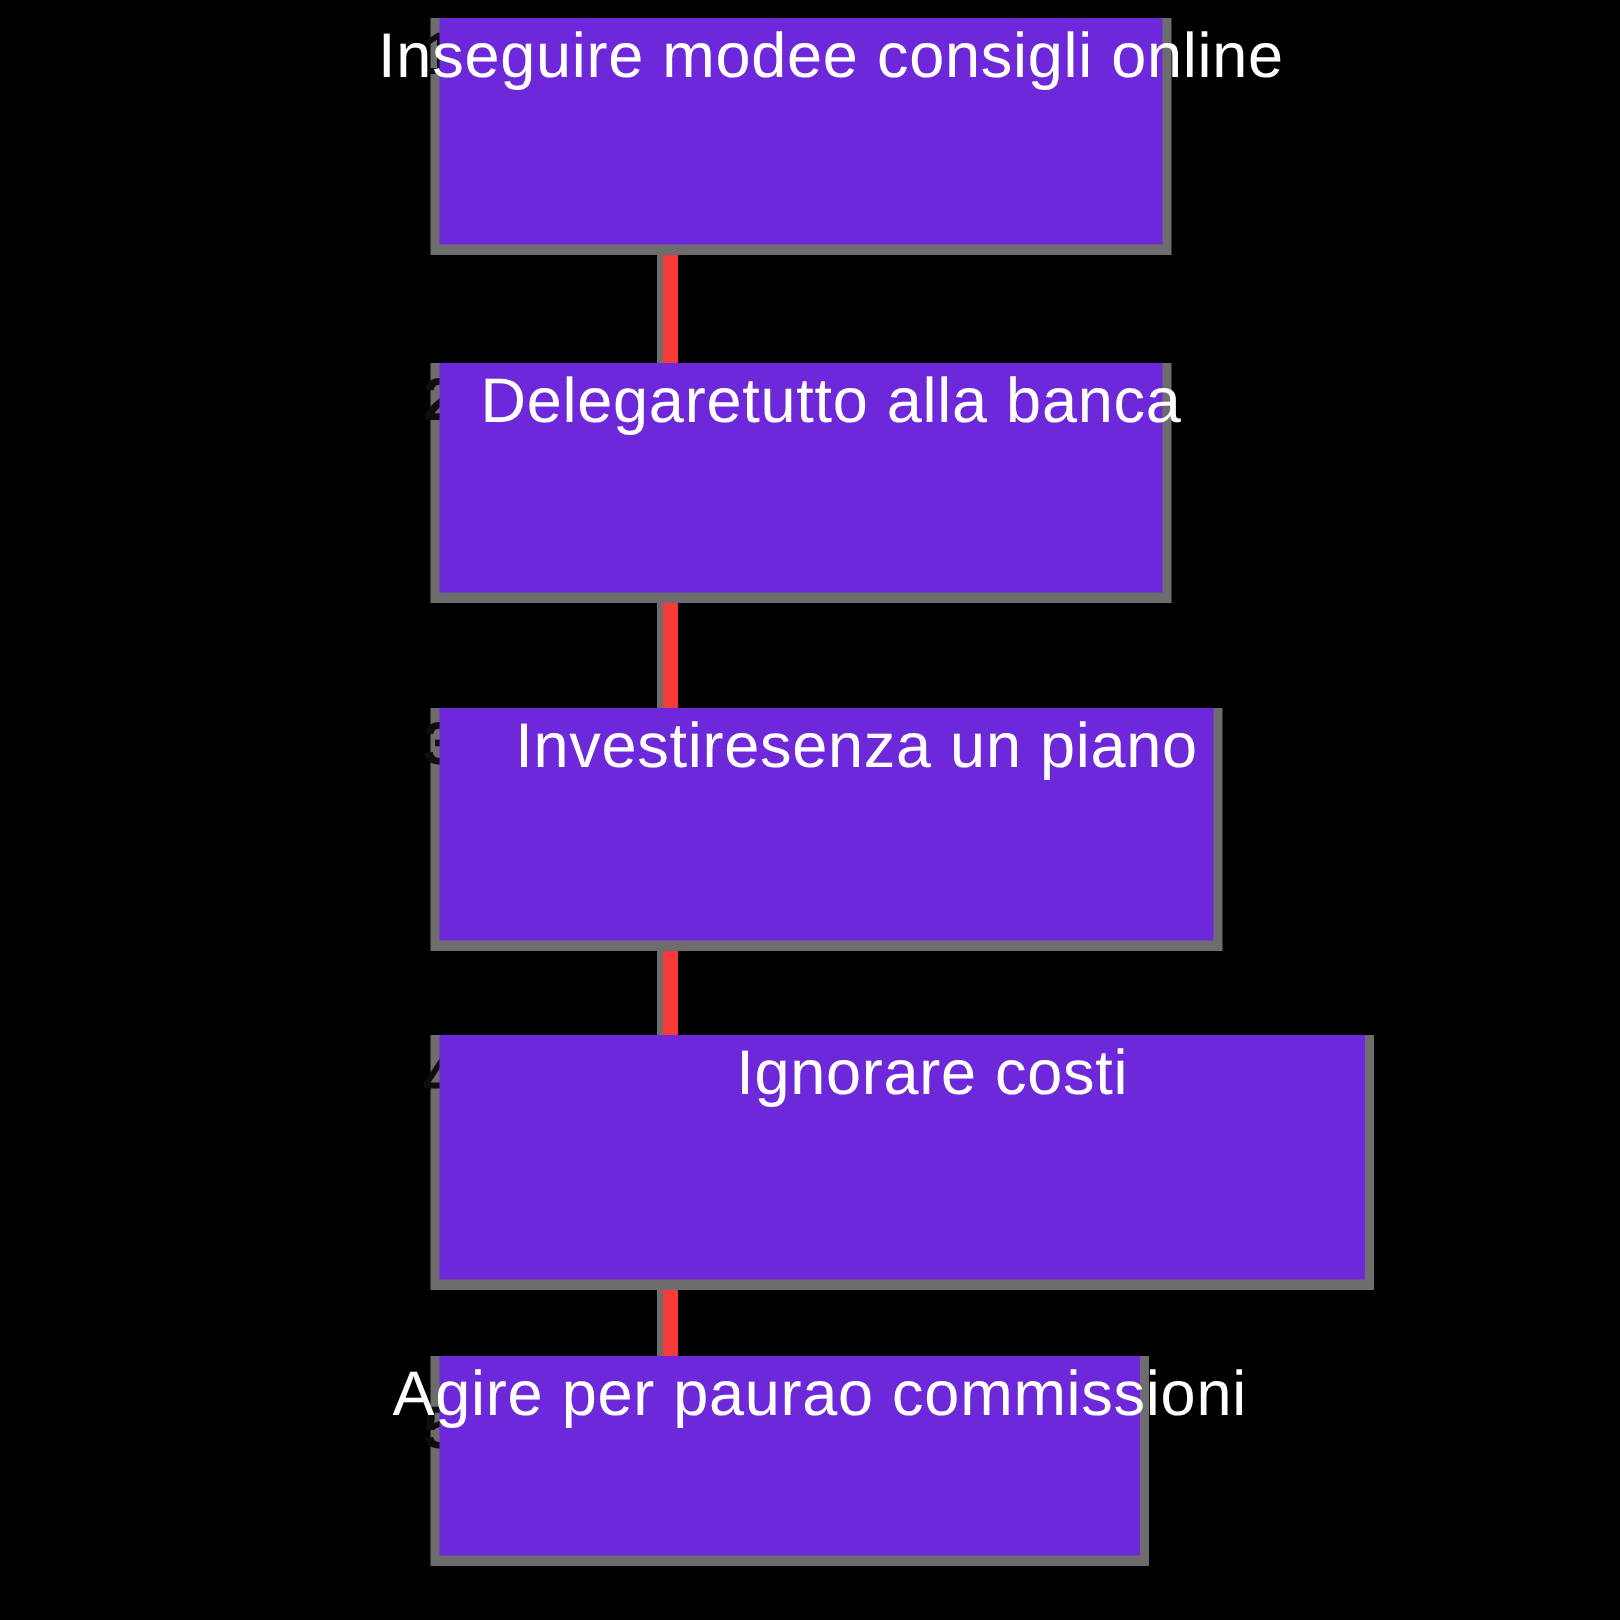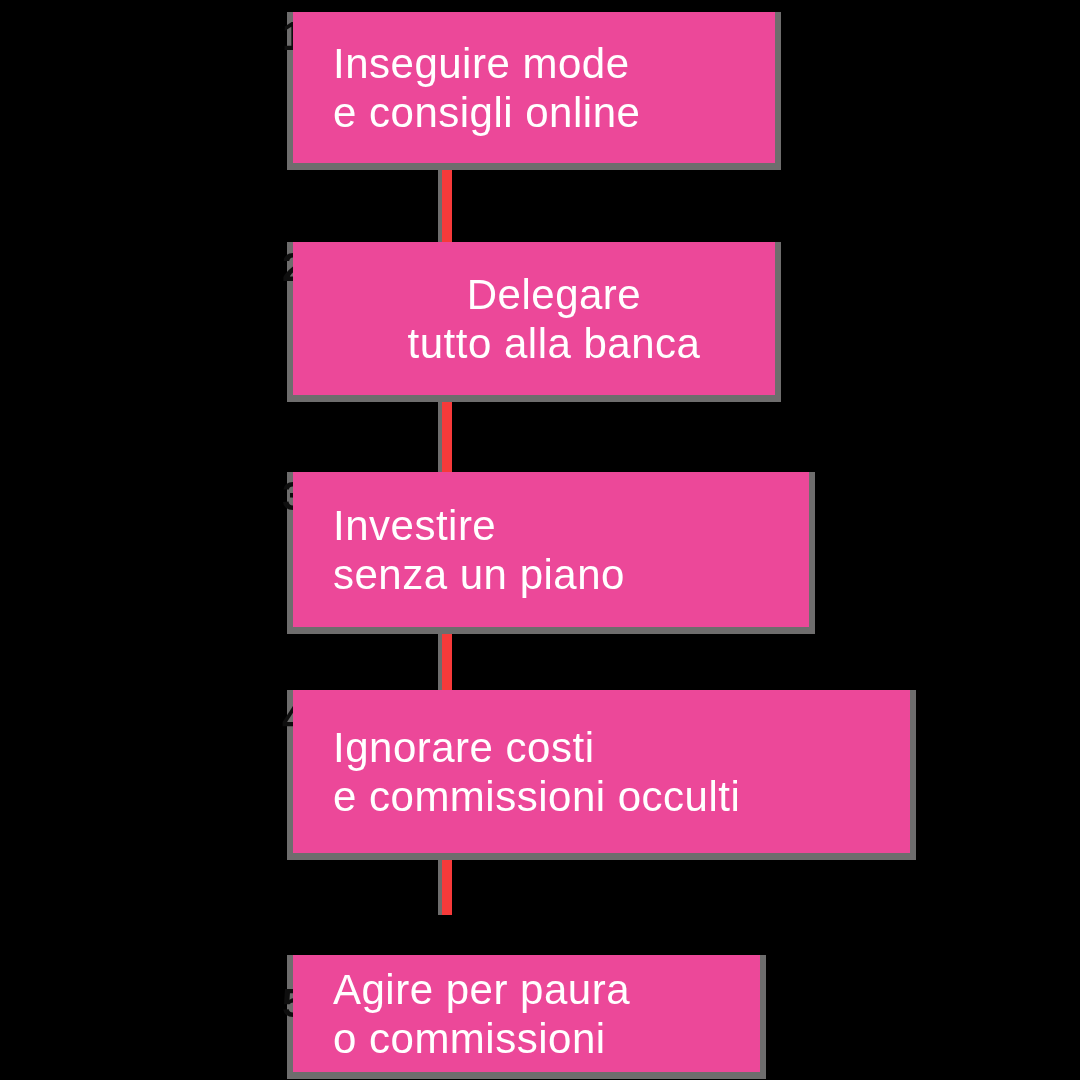--- a/index.html
+++ b/index.html
@@ -57,24 +57,24 @@
     font-weight: 700;
     color: #0e0e0e;
     line-height: 1;
   }
   .step .box {
     position: absolute;
     left: 6px;
     right: 6px;
     top: 0;
     bottom: 7px;
-    background: #ec4899;
+    background: #6d28d9;
     z-index: 2;
     display: flex;
-    flex-direction: column;
+    flex-direction: row;
     justify-content: center;
     padding-left: 40px;
     box-sizing: border-box;
   }
   .step .box .line {
     color: #ffffff;
     font-size: 42px;
     font-weight: 400;
     line-height: 49px;
     letter-spacing: 0.5px;
@@ -128,25 +128,24 @@
       <div class="line">Investire</div>
       <div class="line">senza un piano</div>
     </div>
   </div>
 
   <div class="step" style="left:287px; top:690px; width:629px; height:170px;">
     <div class="shadow"></div>
     <span class="marker" style="top:8px;">4</span>
     <div class="box">
       <div class="line">Ignorare costi</div>
-      <div class="line">e commissioni occulti</div>
     </div>
   </div>
 
-  <div class="step" style="left:287px; top:955px; width:479px; height:124px;">
+  <div class="step" style="left:287px; top:904px; width:479px; height:140px;">
     <div class="shadow"></div>
     <span class="marker" style="top:28px;">5</span>
     <div class="box">
       <div class="line">Agire per paura</div>
       <div class="line">o commissioni</div>
     </div>
   </div>
 
 </div>
 

